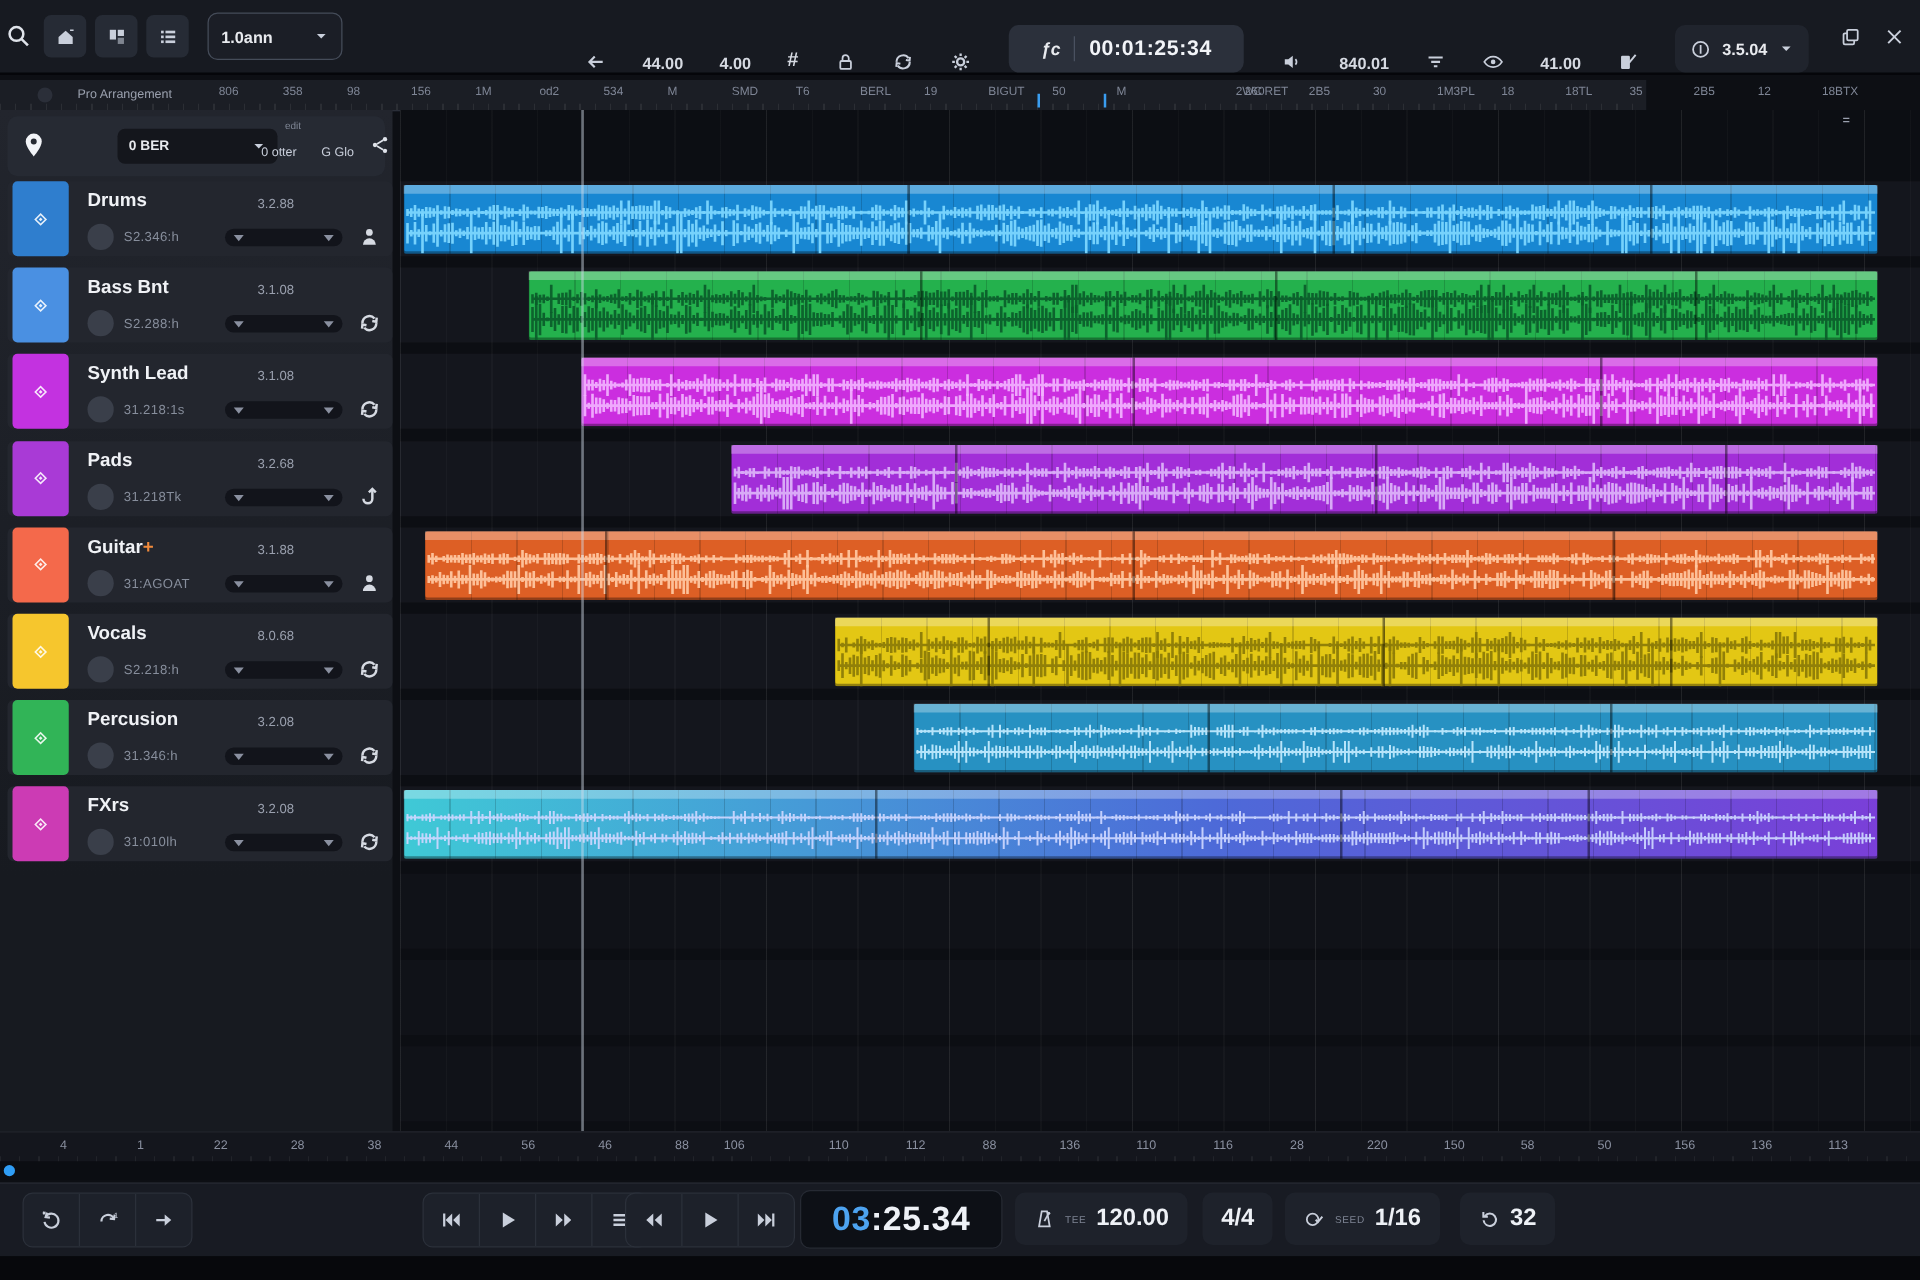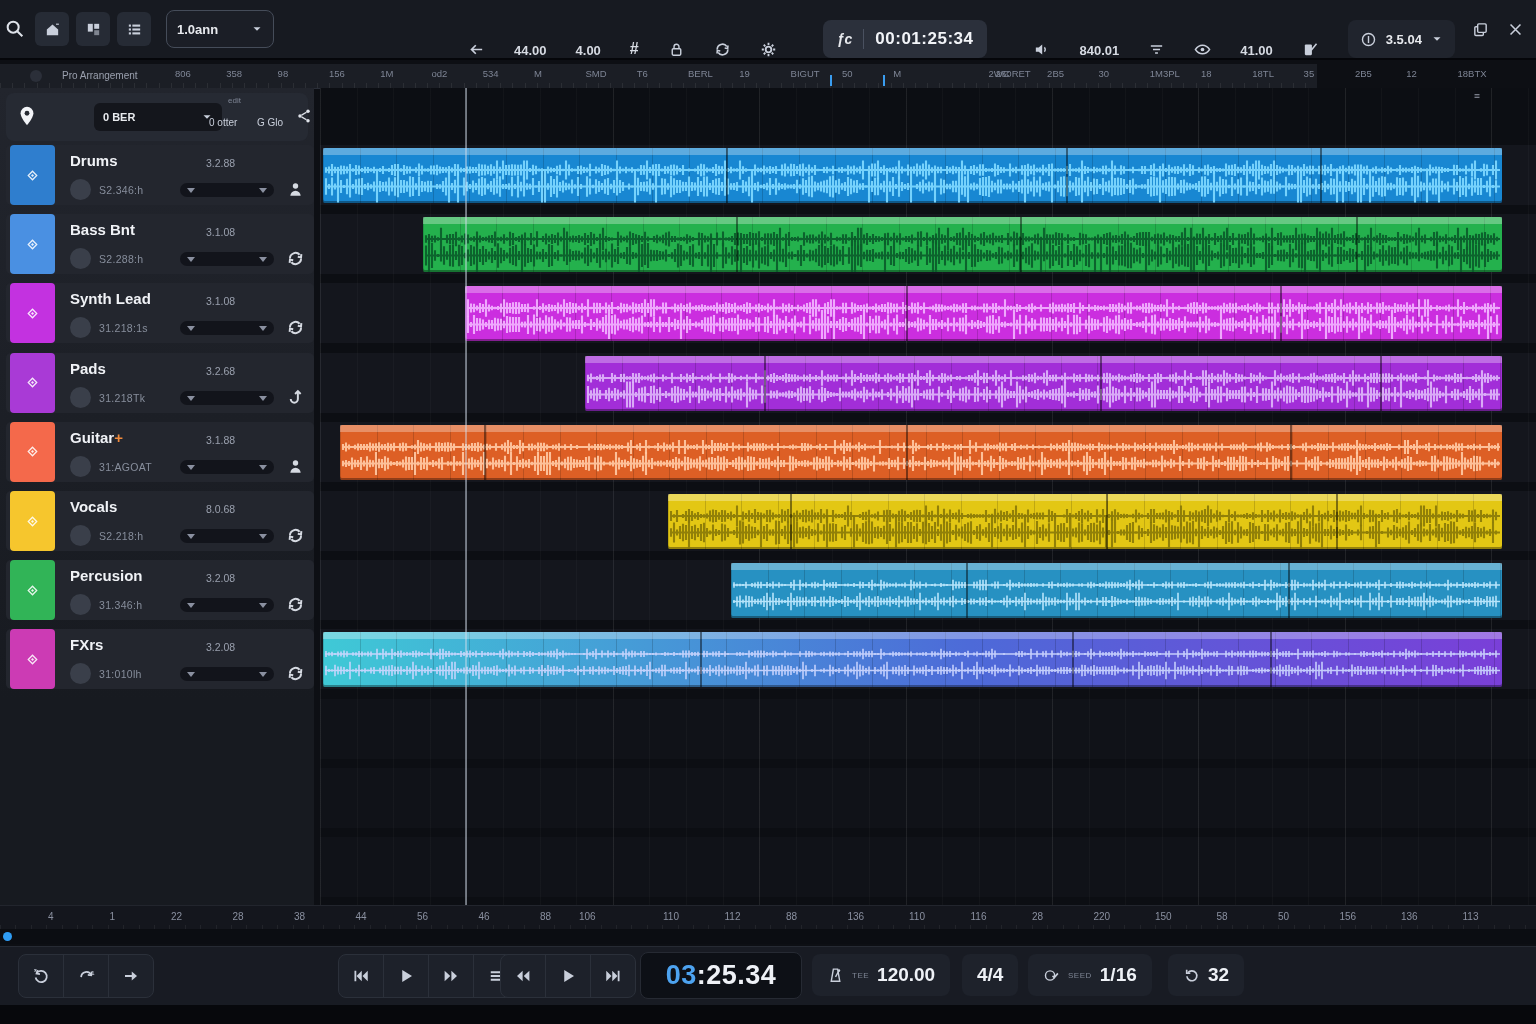--- a/index.html
+++ b/index.html
@@ -11,21 +11,21 @@
 
   
   #toolbar{position:absolute;left:0;top:0;width:1536px;height:58px;background:#171a21;border-bottom:2px solid #05060a;}
   .tb-left{position:absolute;left:4px;top:0;height:58px;display:flex;align-items:center;gap:7px;}
   .tb-search{width:22px;height:22px;color:#dfe3ea;margin-right:2px;}
   .tb-btn{width:34px;height:34px;background:#262b35;border:0;border-radius:6px;display:flex;align-items:center;justify-content:center;color:#dfe3ea;cursor:pointer;}
   .tb-dropdown{margin-left:8px;width:86px;height:36px;border:1px solid #454c59;border-radius:8px;display:flex;align-items:center;justify-content:space-between;padding:0 10px;color:#e8eaee;font-size:13px;font-weight:700;background:#1b1e26;cursor:pointer;}
   .tb-center{position:absolute;left:468px;top:0;height:58px;display:flex;align-items:flex-end;gap:29px;color:#c9cfdb;font-size:13px;}
   .tb-val{font-weight:600;color:#d6dae2;}
   .tb-hash{font-size:16px;font-weight:700;color:#d6dae2;}
-  .tb-timebox{height:38px;background:#2b303b;border-radius:8px;display:flex;align-items:center;gap:11px;padding:0 14px;margin:0 17px;}
+  .tb-timebox{height:38px;background:#2b303b;border-radius:8px;display:flex;align-items:center;gap:11px;padding:0 26px;margin:0 1px;}
   .fc{font-style:italic;font-weight:700;color:#e8eaee;font-size:14px;}
   .vdiv{width:1px;height:20px;background:#4a5160;}
   .tc{font-size:17px;font-weight:700;color:#f2f4f8;letter-spacing:.5px;}
   .tb-versionbox{height:38px;background:#20242d;border-radius:8px;display:flex;align-items:center;gap:9px;padding:0 12px;font-weight:700;color:#e8eaee;}
   .tb-right{position:absolute;right:12px;top:0;height:58px;display:flex;align-items:center;gap:18px;}
 
   
   #top-ruler{position:absolute;left:0;top:64px;width:1317px;height:24px;background:#1b1e25;border-bottom:1px solid #2a2e38;
     background-image:repeating-linear-gradient(90deg,rgba(255,255,255,.07) 0 1px,rgba(0,0,0,0) 1px 12.2px);
     background-position:0 100%;background-size:100% 5px;background-repeat:no-repeat;}

